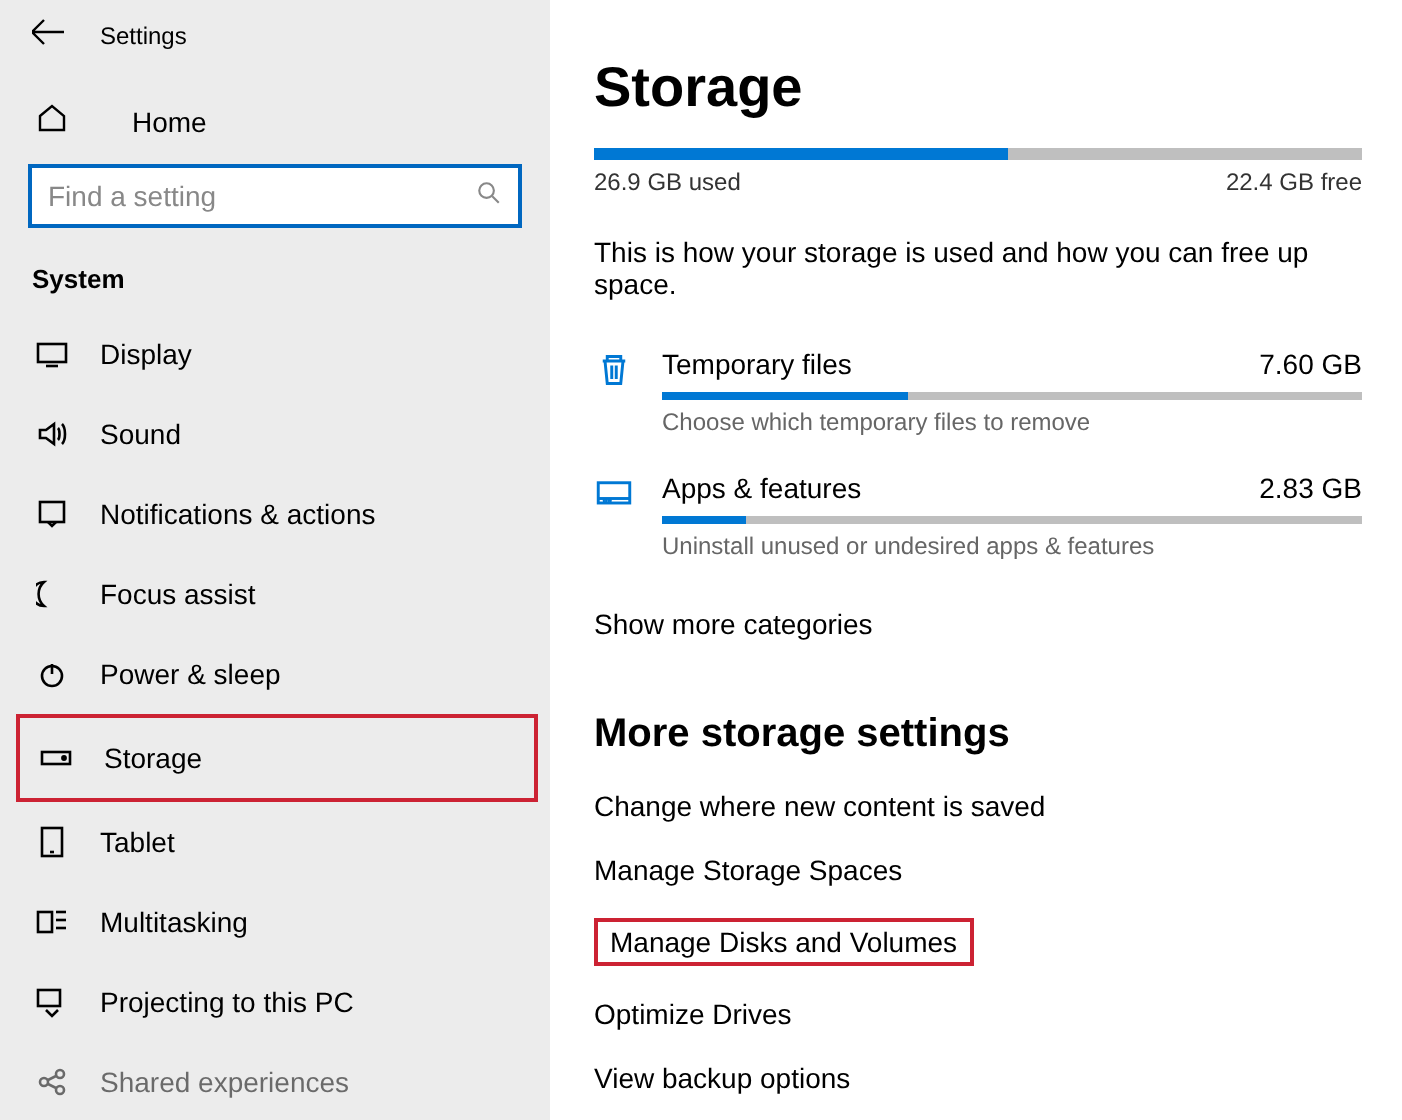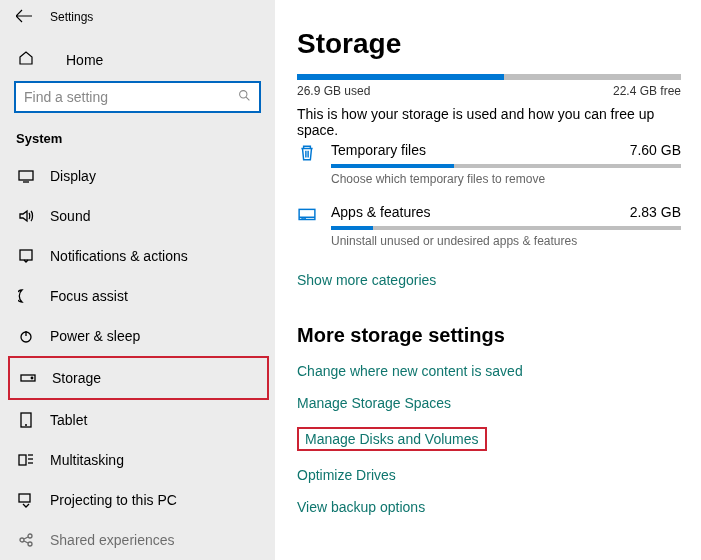--- a/index.html
+++ b/index.html
@@ -93,38 +93,38 @@
     position: relative;
     margin-bottom: 4px;
   }
   .bar .fill {
     position: absolute; left: 0; top: 0; bottom: 0;
     background: #0078d4;
   }
   .bar-labels {
     display: flex; justify-content: space-between;
     font-size: 12px; color: #333;
-    margin-bottom: 8px;
-  }
-  .desc { font-size: 14px; margin-bottom: 4px; }
+    margin-bottom: 20px;
+  }
+  .desc { font-size: 14px; margin-bottom: 24px; }
   .cat-row {
     display: flex;
     gap: 14px;
     margin-bottom: 18px;
   }
   .cat-icon { width: 20px; display: flex; justify-content: center; padding-top: 2px;}
   .cat-icon svg { width: 18px; height: 18px; stroke: #0078d4; fill: none; stroke-width: 1.3; }
   .cat-body { flex: 1; }
   .cat-head { display: flex; justify-content: space-between; font-size: 14px; }
   .cat-bar {
     height: 4px; background: #bfbfbf; position: relative; margin: 6px 0 4px;
   }
   .cat-bar .fill { position: absolute; left:0; top:0; bottom:0; background:#0078d4; }
   .cat-sub { font-size: 12px; color: #666; }
-  .link { color: #0f766e; font-size: 14px; cursor: pointer; }
+  .link { color: #000000; font-size: 14px; cursor: pointer; }
   .show-more { margin-top: 6px; display: inline-block; }
   h2.section-title { font-size: 20px; font-weight: 600; margin: 36px 0 16px; }
   .links-col { display: flex; flex-direction: column; gap: 16px; align-items: flex-start; }
   .link-box { border: 2px solid #c23; padding: 2px 6px; display: inline-block; }
 </style>
 </head>
 <body>
 
 <div class="sidebar">
   <div class="titlebar">

